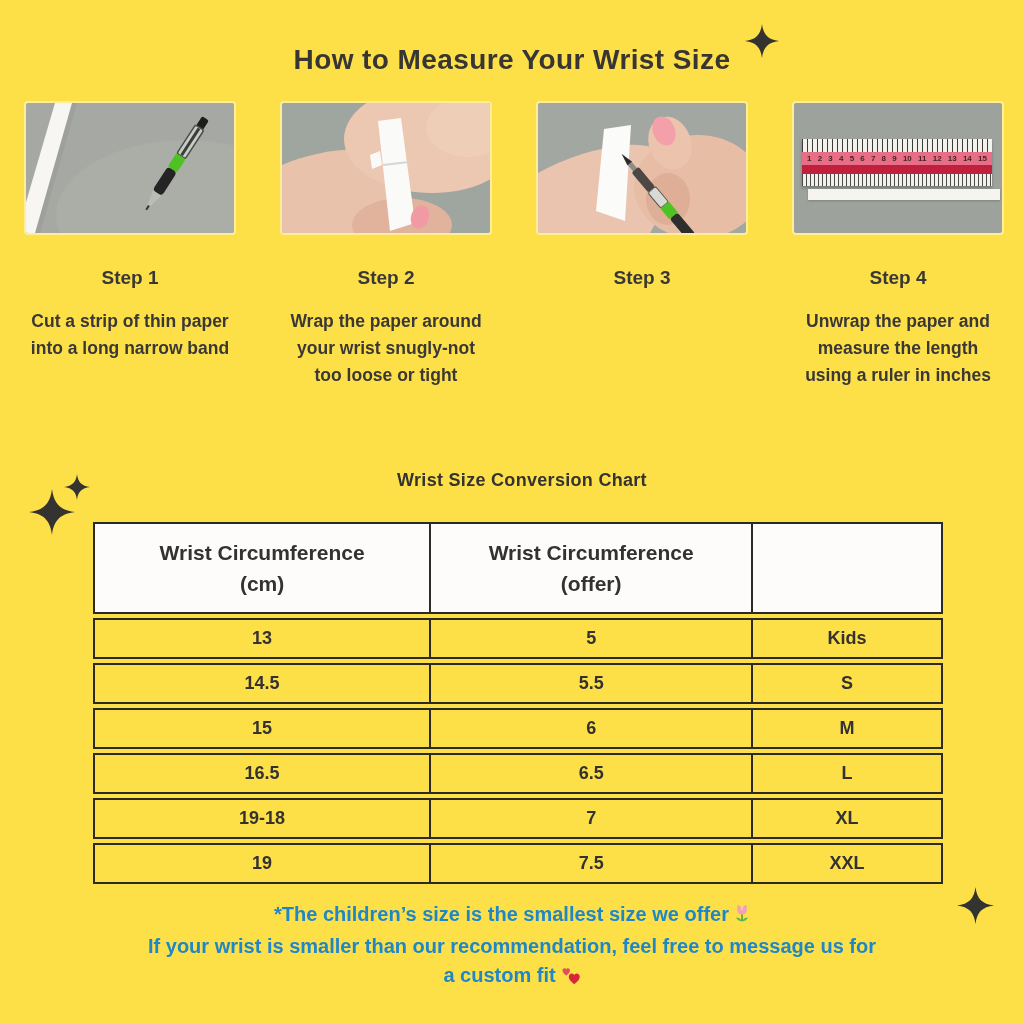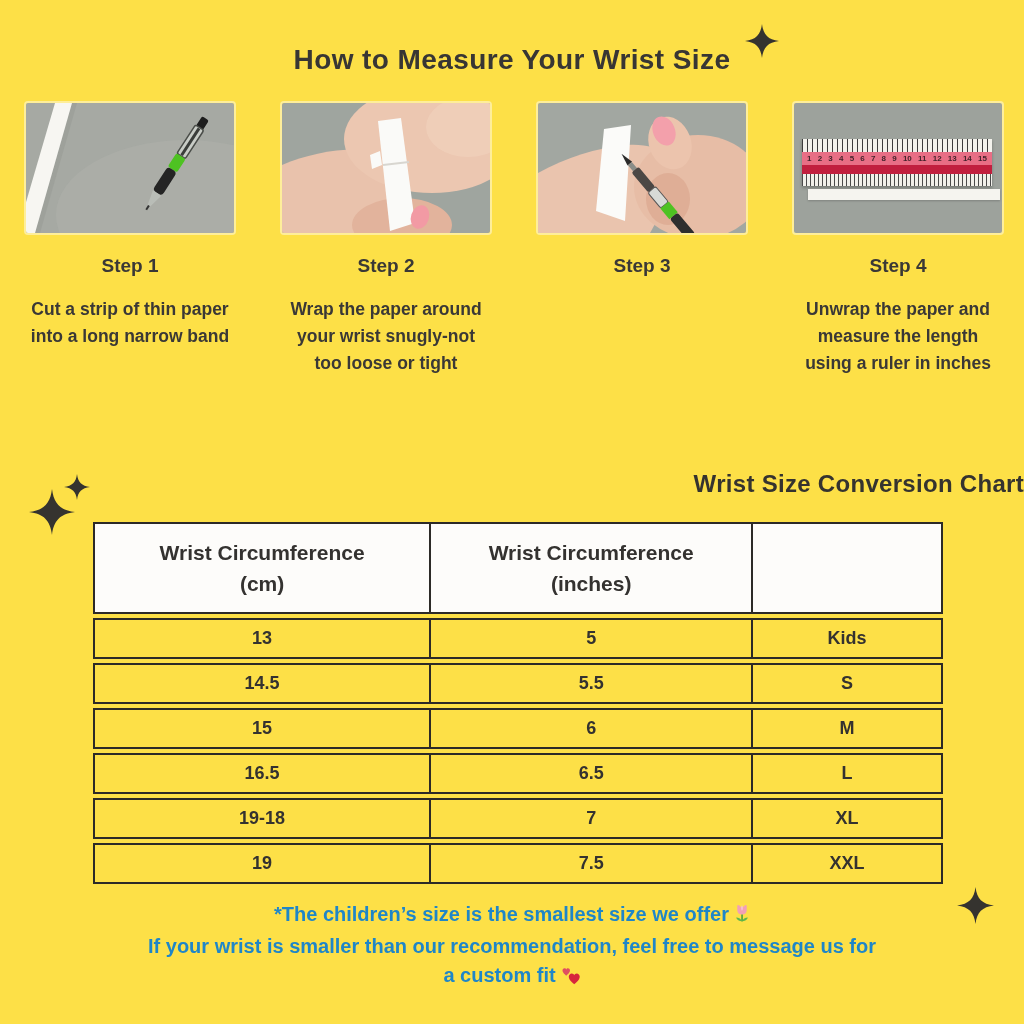--- a/index.html
+++ b/index.html
@@ -13,38 +13,38 @@
   .sparkle{position:absolute;}
   .sparkle svg{display:block;}
 
   
   .steps{position:absolute;top:103px;left:26px;width:976px;display:grid;
     grid-template-columns:repeat(4,208px);column-gap:48px;}
   .step{text-align:center;color:#3a3836;}
   .photo{position:relative;width:208px;height:130px;overflow:hidden;border-radius:2px;
     box-shadow:0 0 0 2px rgba(255,255,255,.45);}
   .photo svg{display:block;}
-  .step-label{margin-top:22px;font-size:19px;font-weight:700;}
+  .step-label{margin-top:34px;font-size:19px;font-weight:700;}
   .step-desc{margin-top:19px;font-size:17.5px;font-weight:700;line-height:27px;}
 
   
   .p4{background:#9da29c;}
   .ruler{position:absolute;left:8px;right:10px;top:36px;box-shadow:0 2px 3px rgba(0,0,0,.25);}
   .r-top{height:13px;background:repeating-linear-gradient(90deg,#3c3c3c 0 1px,#f3f2ec 1px 5px);}
   .r-num{height:13px;background:#e86e85;display:flex;justify-content:space-between;
     align-items:center;padding:0 5px;font-size:8px;font-weight:700;color:#45232c;}
   .r-num span{line-height:1;}
   .r-red{height:9px;background:#c11f3e;}
   .r-bot{height:12px;background:repeating-linear-gradient(90deg,#4a4a4a 0 1px,#f1f0ea 1px 4px);}
   .p4-paper{position:absolute;left:14px;right:2px;top:86px;height:11px;background:#f5f4ef;
     box-shadow:0 1px 2px rgba(0,0,0,.2);}
 
   
-  .chart-title{position:absolute;top:470px;left:20px;width:1004px;text-align:right;
-    font-size:24px;font-weight:700;letter-spacing:.3px;color:#35332f;}
+  .chart-title{position:absolute;top:470px;left:20px;width:1004px;text-align:center;
+    font-size:18px;font-weight:700;letter-spacing:.3px;color:#35332f;}
   .table{position:absolute;left:93px;top:522px;width:850px;}
   .t-head{display:flex;height:92px;background:#fdfcfa;border:2px solid #2c2a27;box-sizing:border-box;}
   .t-row{display:flex;height:41px;margin-top:4px;border:2px solid #2c2a27;box-sizing:border-box;}
   .t-c1{width:39.5%;}
   .t-c2{width:38.3%;border-left:2px solid #2c2a27;border-right:2px solid #2c2a27;}
   .t-c3{width:22.2%;}
   .t-cell{display:flex;flex-direction:column;justify-content:center;align-items:center;
     box-sizing:border-box;color:#343230;}
   .t-head .t-cell{font-size:21px;font-weight:700;line-height:31px;}
   .t-row .t-cell{font-size:18px;font-weight:700;}
@@ -177,21 +177,21 @@
   </div>
 
   <div class="table">
     <div class="t-head">
       <div class="t-cell t-c1">
         <div>Wrist Circumference</div>
         <div>(cm)</div>
       </div>
       <div class="t-cell t-c2">
         <div>Wrist Circumference</div>
-        <div>(inches)</div>
+        <div>(offer)</div>
       </div>
       <div class="t-cell t-c3">
         <div></div>
       </div>
     </div>
 
     <div class="t-row">
       <div class="t-cell t-c1">13</div>
       <div class="t-cell t-c2">5</div>
       <div class="t-cell t-c3">Kids</div>

